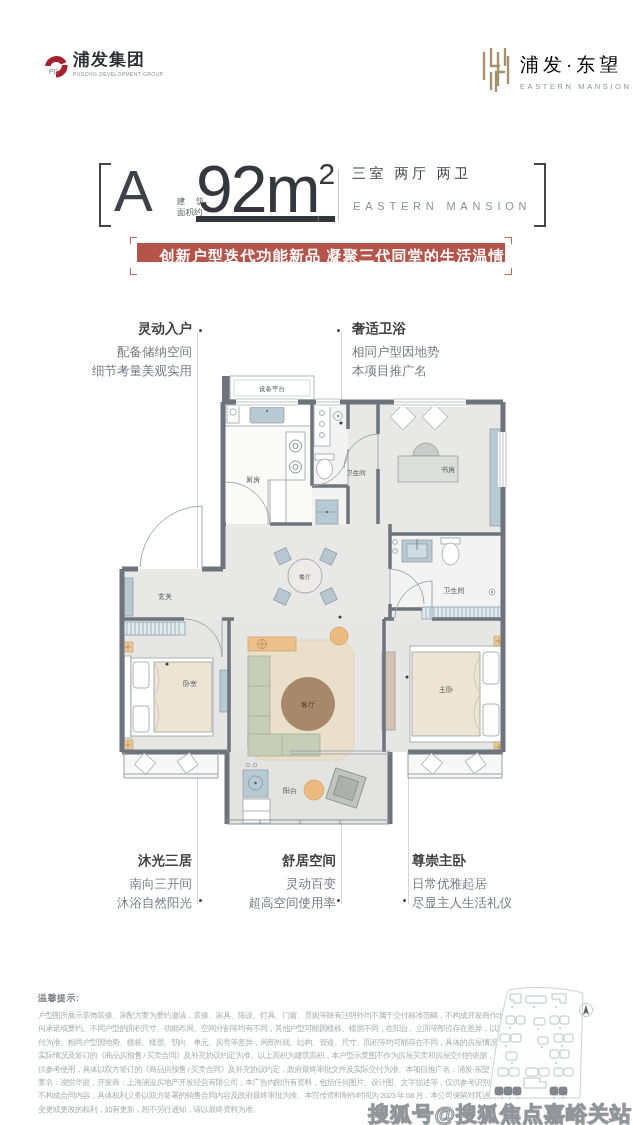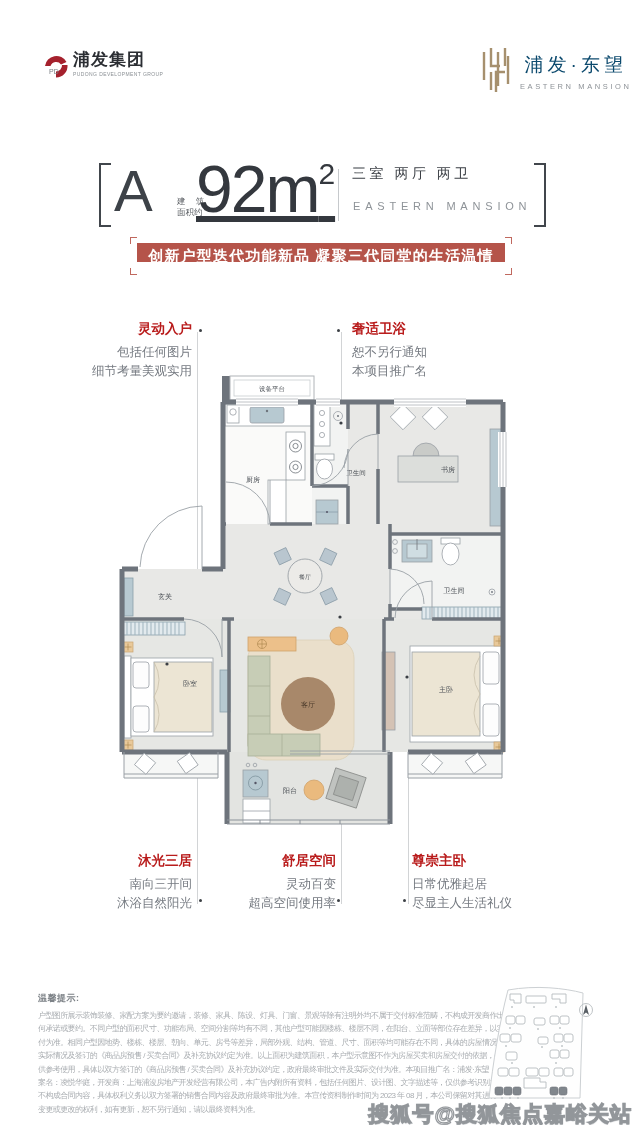--- a/index.html
+++ b/index.html
@@ -9,48 +9,48 @@
 
   
   .logo-left { position:absolute; left:42px; top:46px; display:flex; align-items:flex-start; }
   .logo-left .mark { width:28px; height:30px; }
   .logo-left .tx { margin-left:3px; }
   .logo-left .cn { font-size:17px; font-weight:700; color:#2b2e33; letter-spacing:1px; line-height:19px; }
   .logo-left .en { font-size:5px; color:#8b9095; letter-spacing:0.4px; margin-top:2px; white-space:nowrap; }
   .logo-right { position:absolute; left:481px; top:42px; display:flex; align-items:flex-start; }
   .logo-right .emblem { width:30px; height:48px; }
   .logo-right .tx { margin-left:9px; padding-top:8px; }
-  .logo-right .cn { font-size:19px; color:#0c4a6e; letter-spacing:4px; line-height:22px; white-space:nowrap;text-align:center; }
+  .logo-right .cn { font-size:19px; color:#000000; letter-spacing:4px; line-height:22px; white-space:nowrap; }
   .logo-right .en { font-size:7.5px; color:#8d9297; letter-spacing:2.6px; margin-top:6px; white-space:nowrap; }
 
   
   .bracket { position:absolute; width:12px; height:64px; }
   .bracket.l { left:99px; top:159px; border-left:2px solid #41464c; border-top:2px solid #41464c; border-bottom:2px solid #41464c; }
   .bracket.r { left:534px; top:159px; border-right:2px solid #41464c; border-top:2px solid #41464c; border-bottom:2px solid #41464c; }
   .unit-letter { position:absolute; left:114px; top:153px; font-size:58px; font-weight:300; color:#3d4248; }
   .area-prefix { position:absolute; left:177px; top:192px; font-size:8.5px; color:#55595e; line-height:11px; }
   .area-prefix .sp { letter-spacing:4px; }
   .area-num { position:absolute; left:196px; top:147px; font-size:66px; font-weight:300; color:#34383e; letter-spacing:-2px;text-decoration:underline; }
   .area-num sup { font-size:30px; vertical-align:28px; letter-spacing:0; }
   .title-div { position:absolute; left:338px; top:165px; width:1px; height:52px; background:#c6c9cc; }
   .rooms-cn { position:absolute; left:352px; top:161px; font-size:14px; color:#3c4046; letter-spacing:3.5px; white-space:nowrap; }
   .rooms-en { position:absolute; left:353px; top:196px; font-size:11px; color:#8e9398; letter-spacing:4.8px; white-space:nowrap; }
 
   
   .banner { position:absolute; left:137px; top:239px; width:368px; height:19px; background:#b5544a;
-            color:#ffffff; font-size:15px; font-weight:700; letter-spacing:1.2px; text-align:center; line-height:25px; white-space:nowrap; }
+            color:#ffffff; font-size:15px; font-weight:700; letter-spacing:1.2px; text-align:right; line-height:25px; white-space:nowrap; }
   .bc { position:absolute; width:7px; height:7px; }
   .bc.tl { left:130px; top:233px; border-left:1px solid #c0685e; border-top:1px solid #c0685e; }
   .bc.tr { left:505px; top:233px; border-right:1px solid #c0685e; border-top:1px solid #c0685e; }
   .bc.bl { left:130px; top:264px; border-left:1px solid #c0685e; border-bottom:1px solid #c0685e; }
   .bc.br { left:505px; top:264px; border-right:1px solid #c0685e; border-bottom:1px solid #c0685e; }
 
   
   .callout { position:absolute; }
-  .callout .t { font-size:13.5px; font-weight:700; color:#b91c1c; margin-bottom:5px; }
+  .callout .t { font-size:13.5px; font-weight:700; color:#404040; margin-bottom:5px; }
   .callout .l { font-size:12.5px; color:#757a81; line-height:19px; }
   .callout.ra { text-align:right; }
   .co-tl { left:28px;  top:316px; width:164px; }
   .co-tr { left:352px; top:316px; width:160px; }
   .co-bl { left:28px;  top:848px; width:164px; }
   .co-bc { left:172px; top:848px; width:164px; }
   .co-br { left:412px; top:848px; width:160px; }
 
   .conn { position:absolute; width:1px; background:#d2d4d6; }
   .dot  { position:absolute; width:3px; height:3px; border-radius:50%; background:#3c4045; }
@@ -130,26 +130,26 @@
   <div class="conn" style="left:341px; top:328px; height:572px;"></div>
   <div class="conn" style="left:408px; top:628px; height:272px;"></div>
   <div class="dot" style="left:199px; top:325px;"></div>
   <div class="dot" style="left:337px; top:325px;"></div>
   <div class="dot" style="left:199px; top:895px;"></div>
   <div class="dot" style="left:337px; top:895px;"></div>
   <div class="dot" style="left:403px; top:895px;"></div>
 
   <div class="callout ra co-tl">
     <div class="t">灵动入户</div>
-    <div class="l">包括任何图片</div>
+    <div class="l">配备储纳空间</div>
     <div class="l">细节考量美观实用</div>
   </div>
   <div class="callout co-tr">
     <div class="t">奢适卫浴</div>
-    <div class="l">恕不另行通知</div>
+    <div class="l">相同户型因地势</div>
     <div class="l">本项目推广名</div>
   </div>
   <div class="callout ra co-bc">
     <div class="t">舒居空间</div>
     <div class="l">灵动百变</div>
     <div class="l">超高空间使用率</div>
   </div>
   <div class="callout ra co-bl">
     <div class="t">沐光三居</div>
     <div class="l">南向三开间</div>

